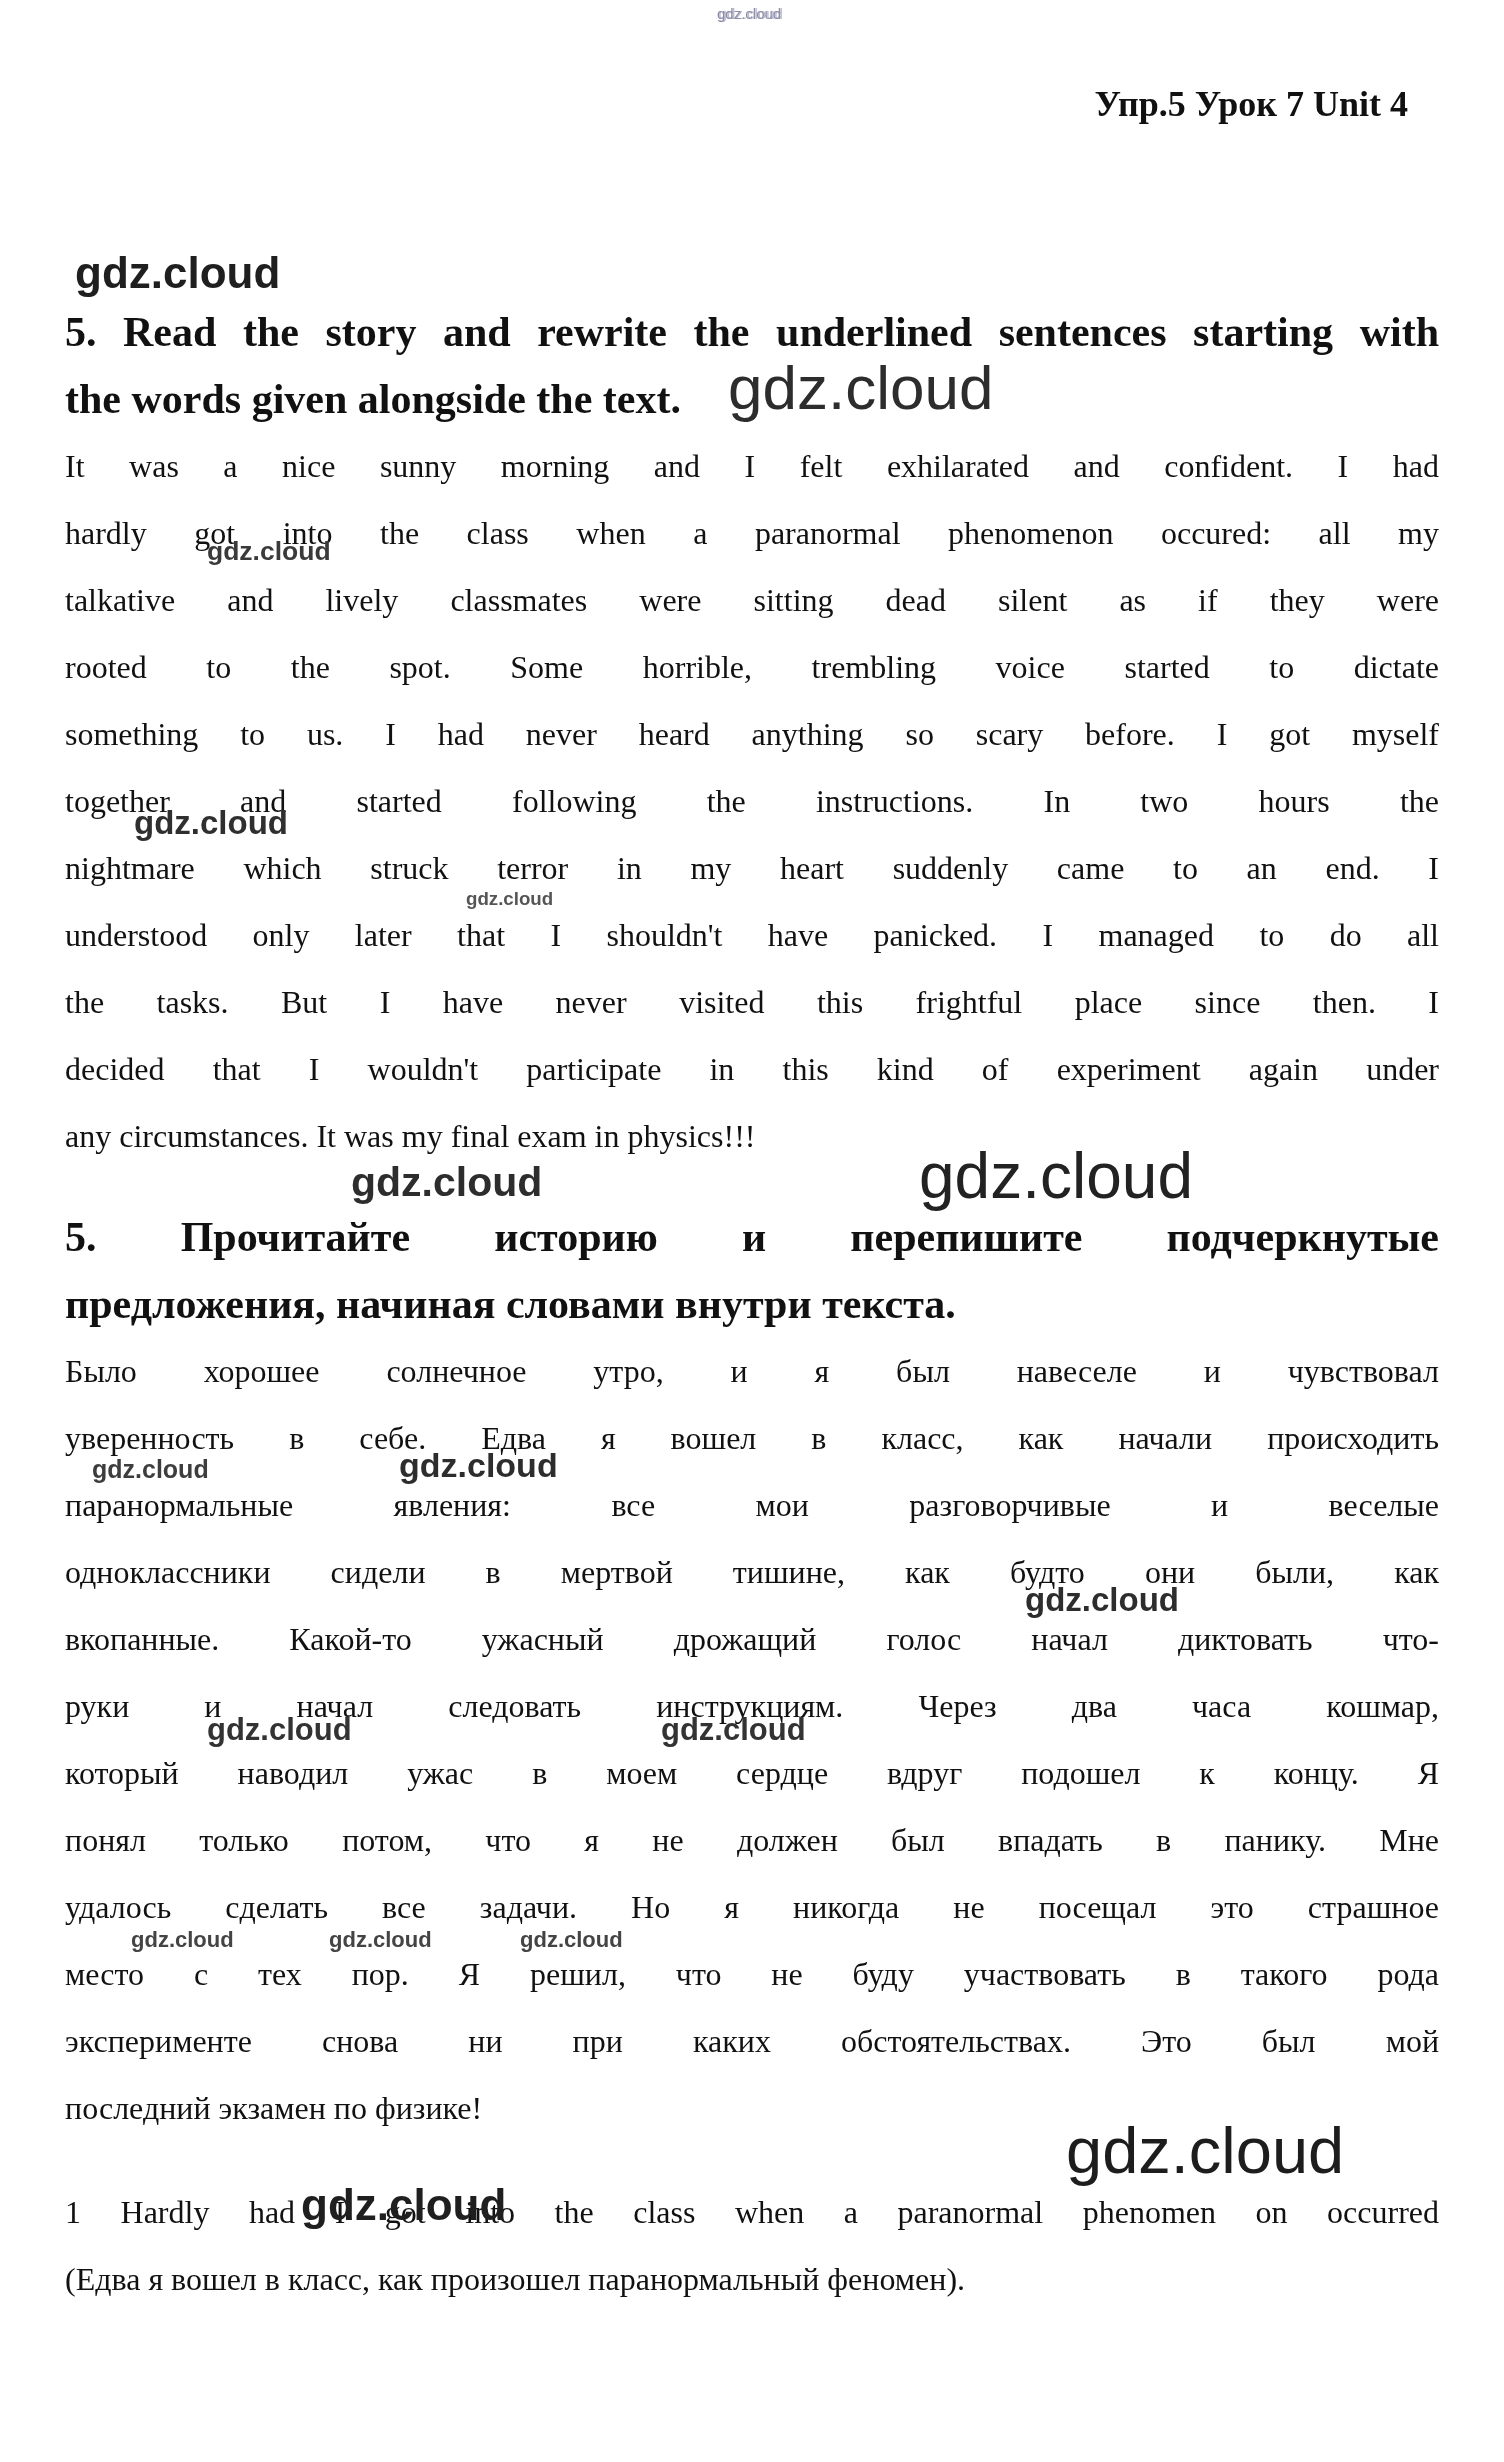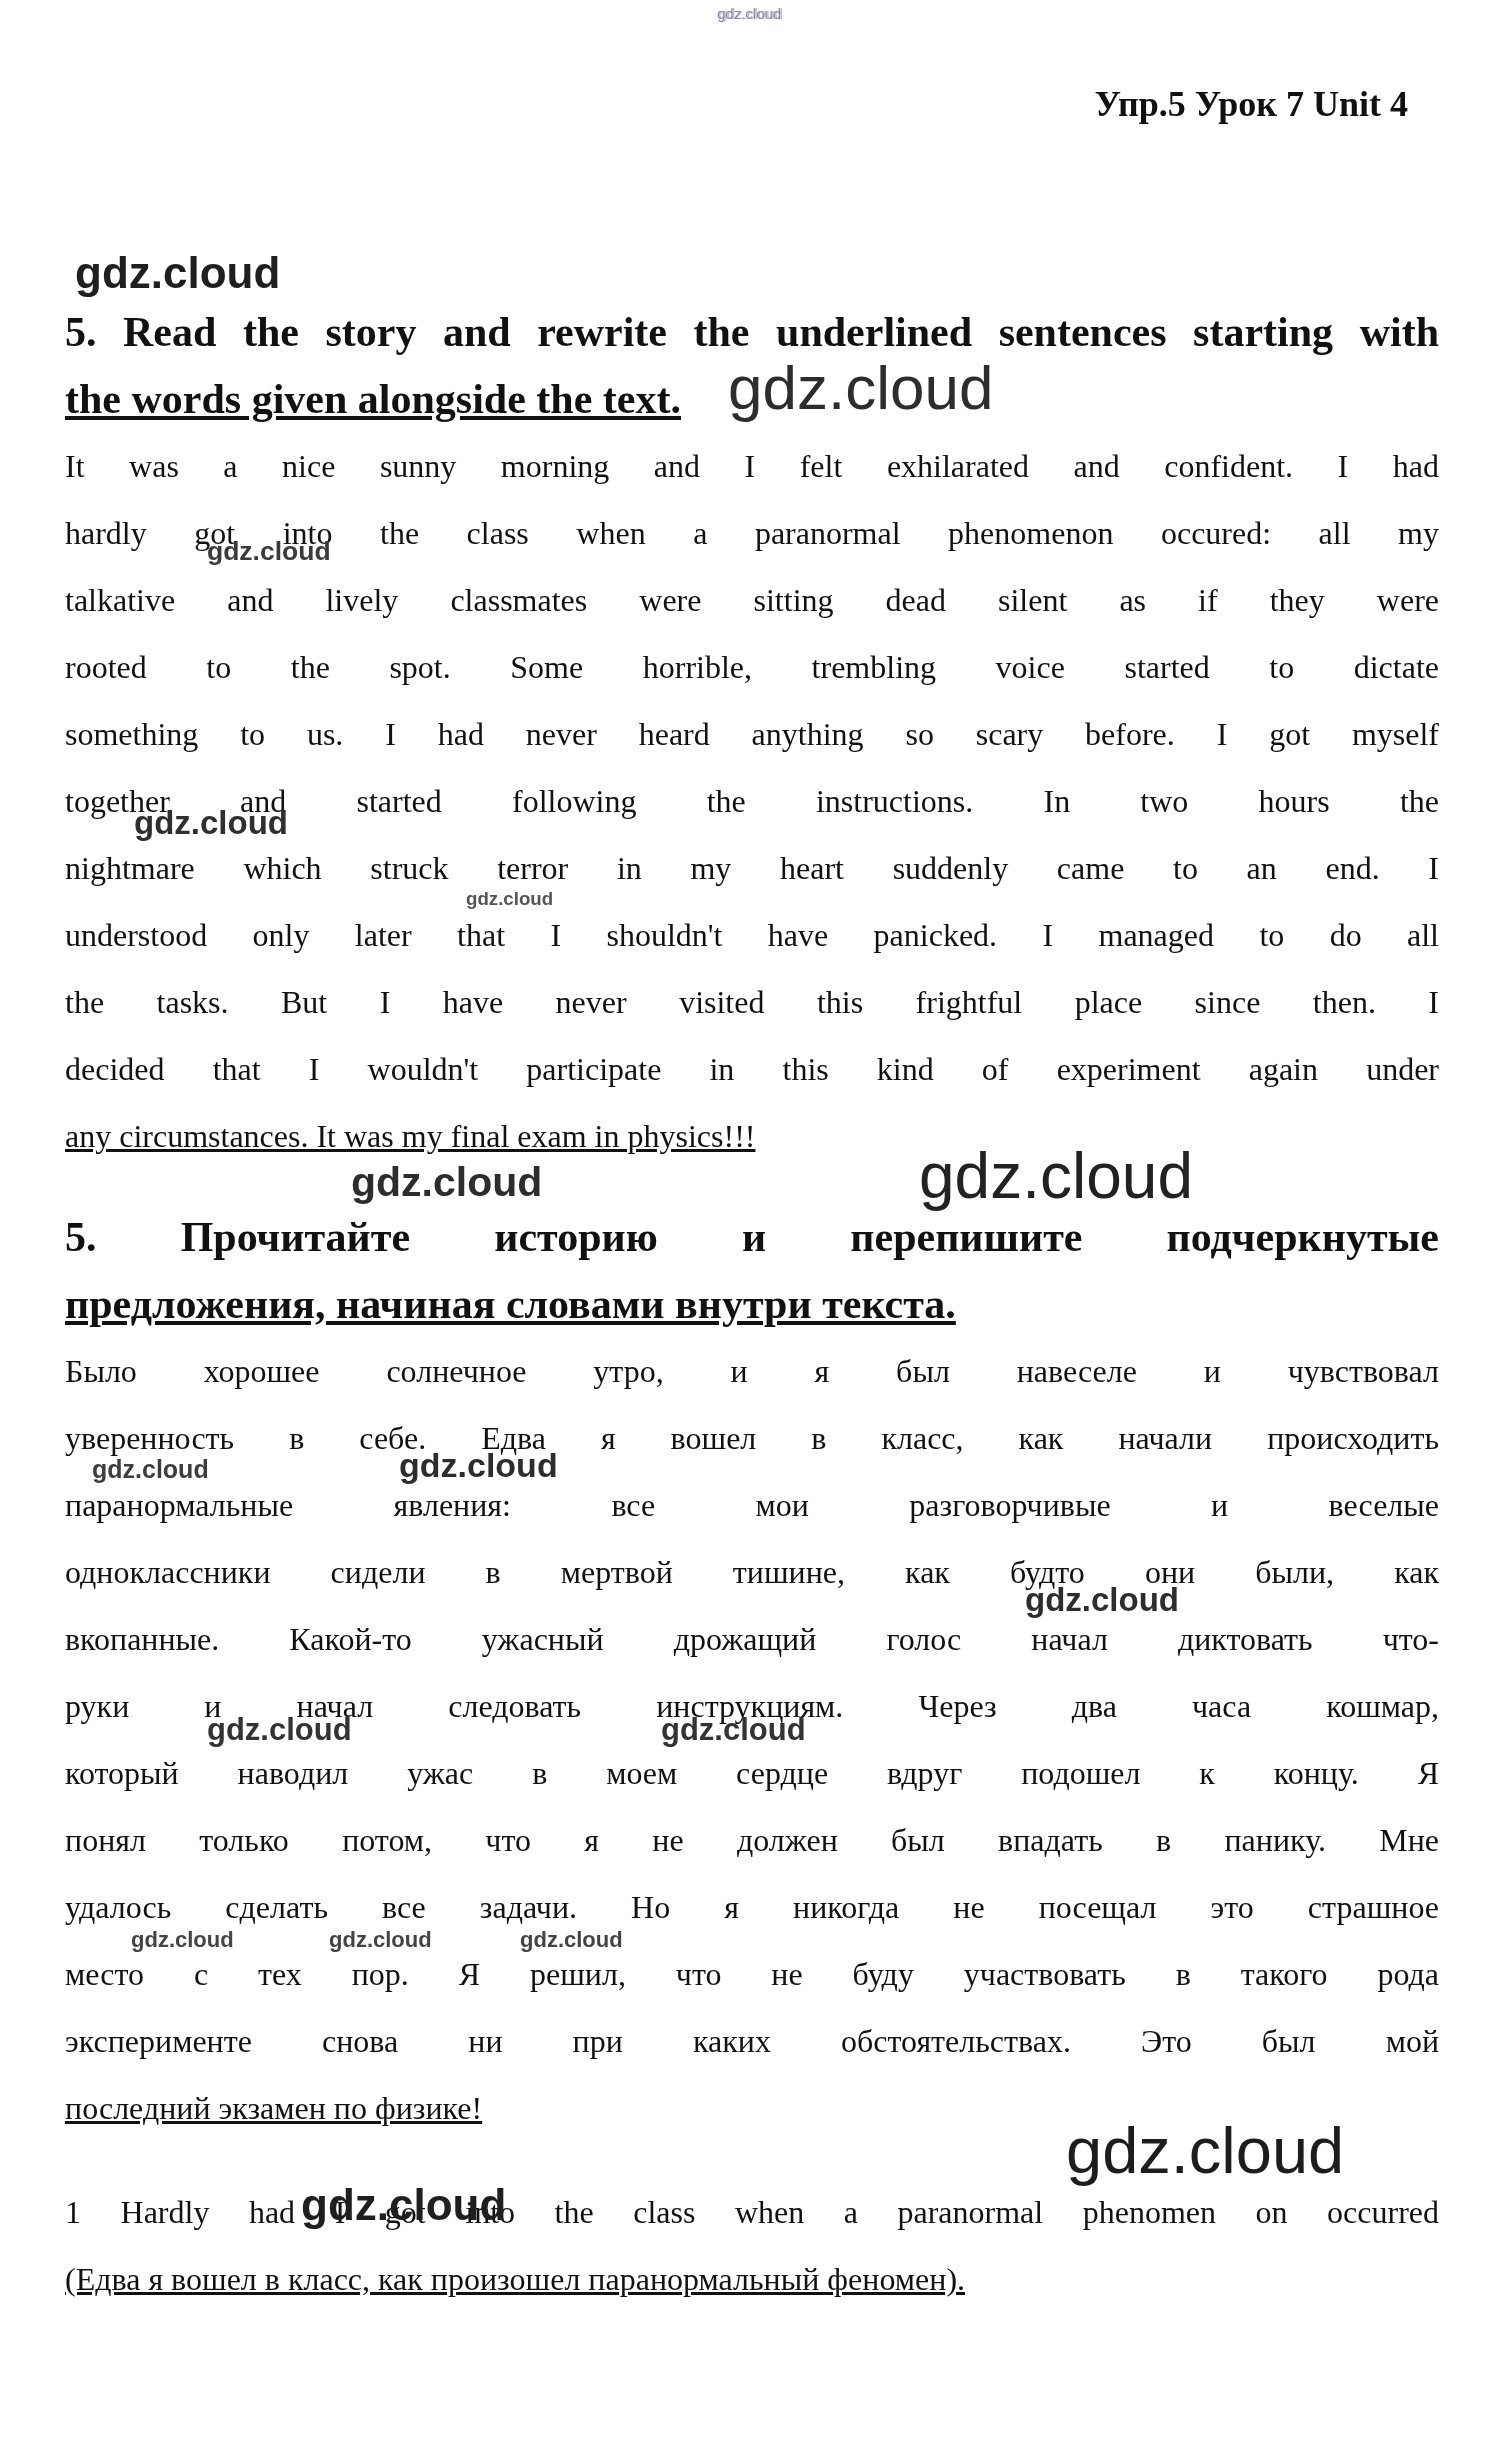--- a/index.html
+++ b/index.html
@@ -20,21 +20,21 @@
     font-weight:bold;
     text-align:right;
     transform:translateX(-31px);
   }
   .textblock{font-size:32px;line-height:67px;}
   .line{
     text-align:justify;
     text-align-last:justify;
     white-space:normal;
   }
-  .line.last{text-align-last:left;text-decoration:underline;}
+  .line.last{text-align-last:left;}
   .bold{font-weight:bold;font-size:42px;}
   .eng-heading{margin-top:171px;}
   .rus-heading{margin-top:34px;}
   .answer{margin-top:37px;}
   
   .wm{
     position:absolute;
     font-family:"Liberation Sans","DejaVu Sans",sans-serif;
     font-weight:600;
     color:#2a2a2a;

